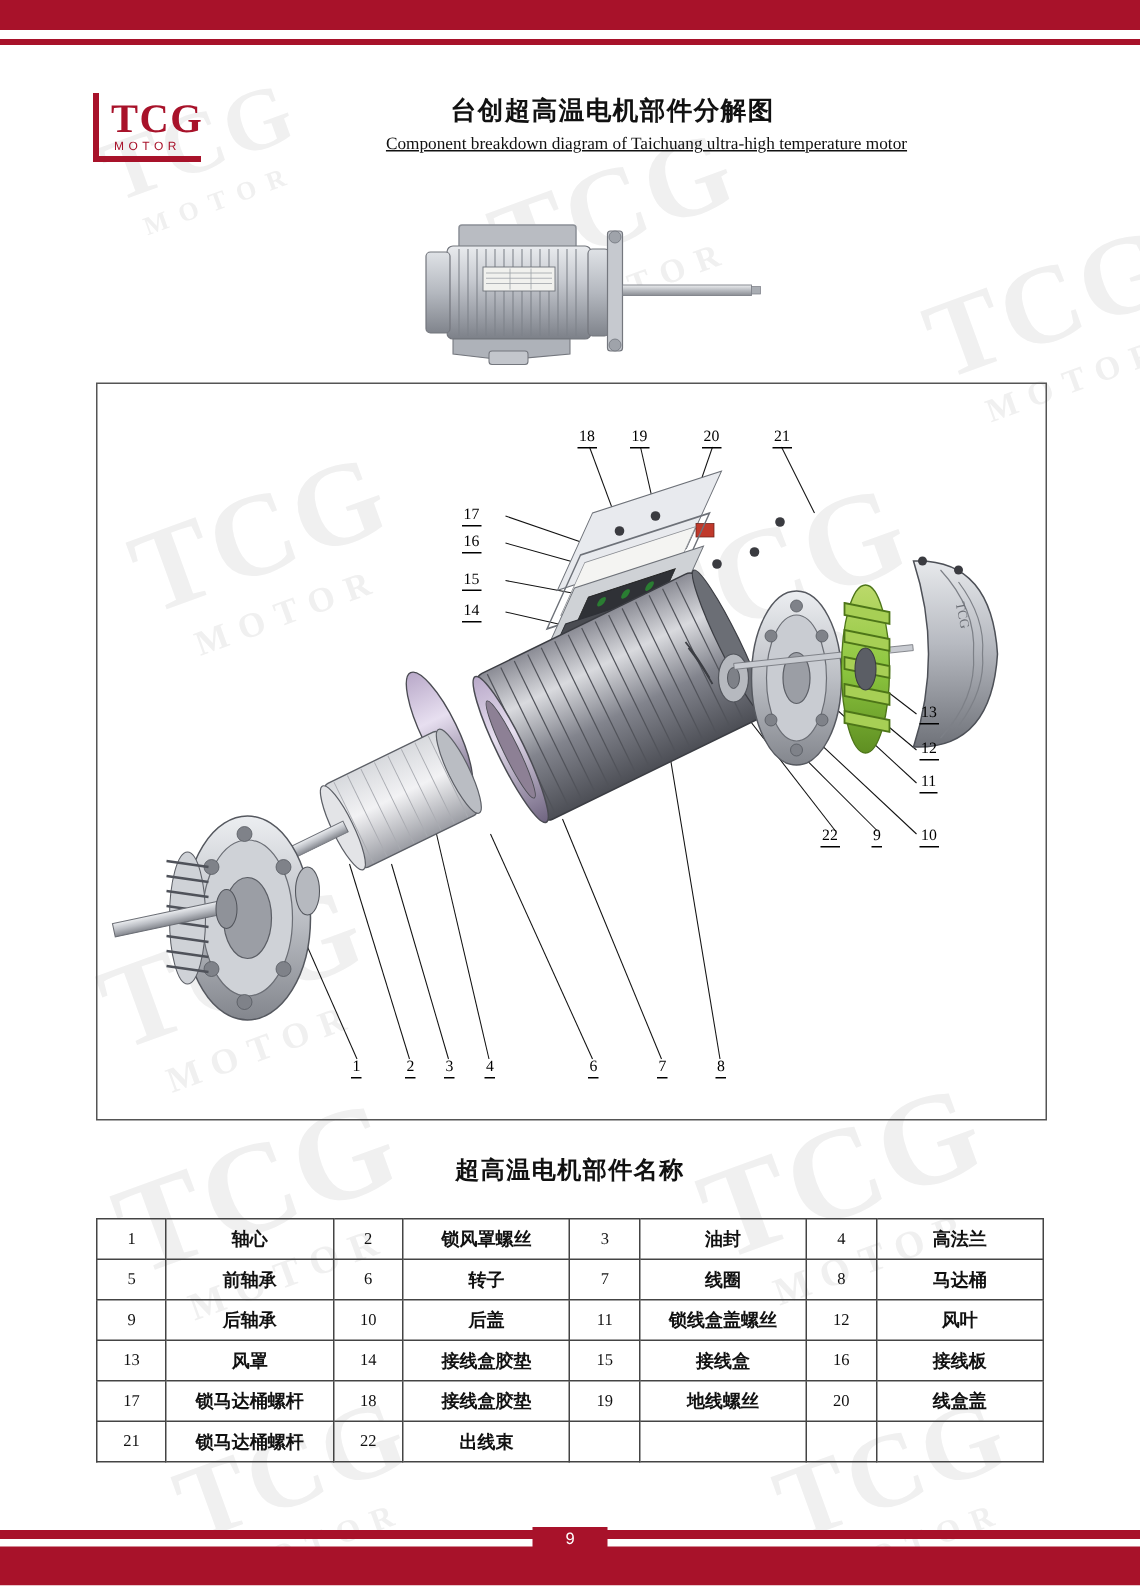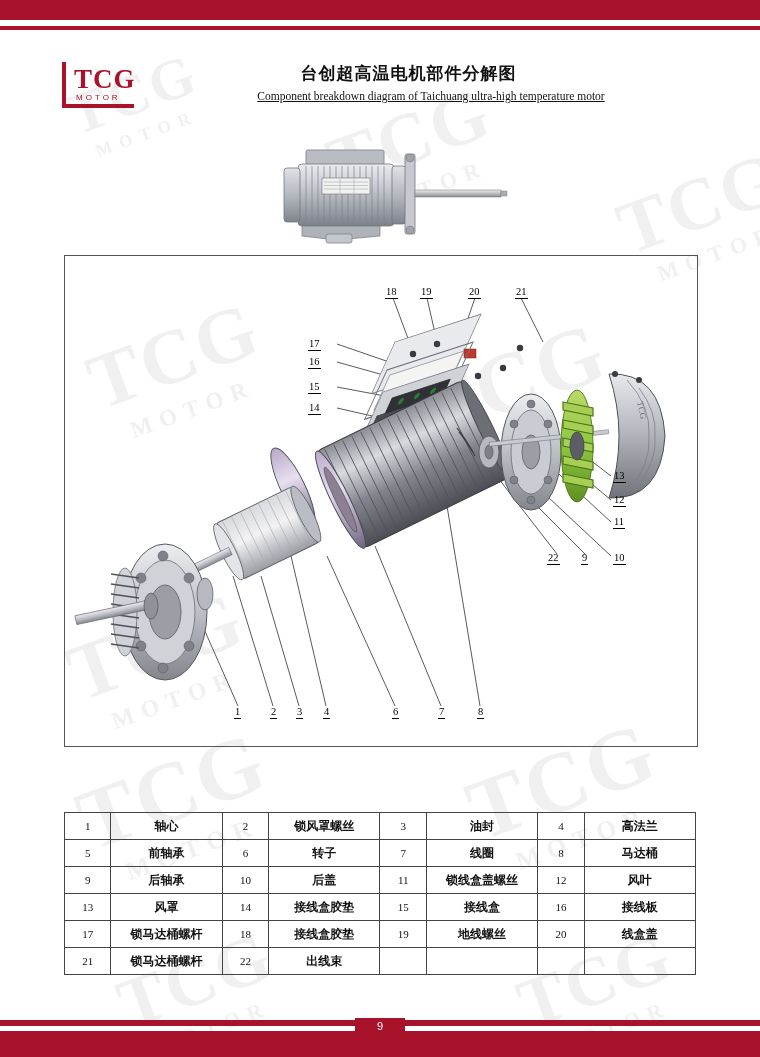--- a/index.html
+++ b/index.html
@@ -486,20 +486,21 @@
 
     <div class="callout" style="left:169px;top:450px;">1</div>
     <div class="callout" style="left:205px;top:450px;">2</div>
     <div class="callout" style="left:231px;top:450px;">3</div>
     <div class="callout" style="left:258px;top:450px;">4</div>
     <div class="callout" style="left:327px;top:450px;">6</div>
     <div class="callout" style="left:373px;top:450px;">7</div>
     <div class="callout" style="left:412px;top:450px;">8</div>
   </div>
 
+  <div class="table-title">超高温电机部件名称</div>
 
   <table class="parts">
     <tbody>
       <tr>
         <td class="num">1</td>
         <td class="nm">轴心</td>
         <td class="num">2</td>
         <td class="nm">锁风罩螺丝</td>
         <td class="num">3</td>
         <td class="nm">油封</td>

